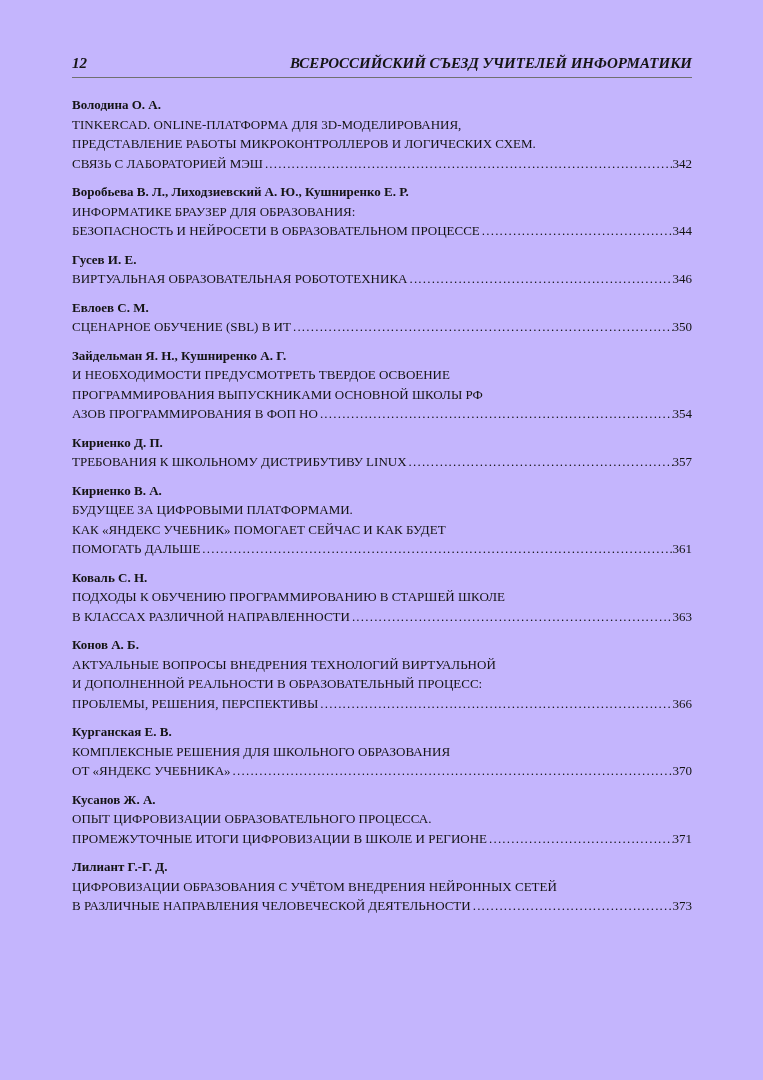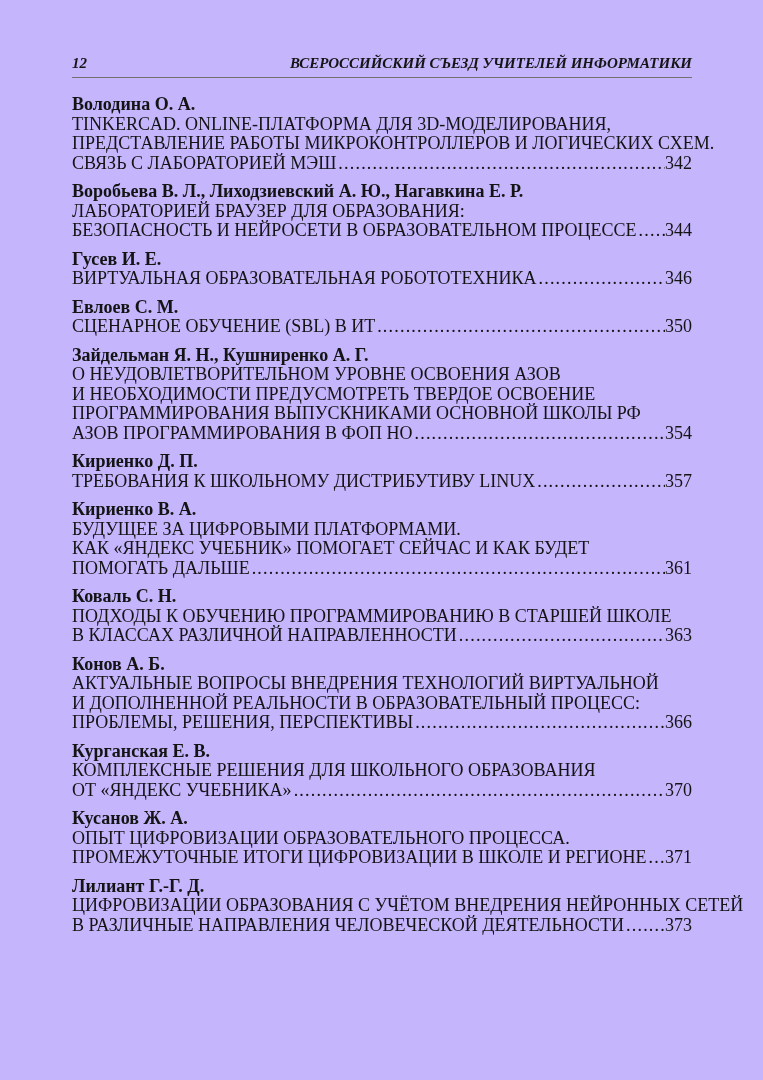--- a/index.html
+++ b/index.html
@@ -36,21 +36,21 @@
   }
   .header-rule {
     border: none;
     border-top: 1px solid #707070;
     margin: 5px 0 0 0;
     width: 100%;
   }
   
   .toc {
     margin-top: 17px;
-    font-size: 18px;
+    font-size: 13px;
     line-height: 19.5px;
     color: #141414;
   }
   .toc-entry {
     margin-bottom: 9px;
   }
   .toc-authors {
     font-weight: bold;
     white-space: nowrap;
   }
@@ -96,22 +96,22 @@
     <div class="toc-authors">Володина О. А.</div>
   <div class="toc-line">TINKERCAD. ONLINE-ПЛАТФОРМА ДЛЯ 3D-МОДЕЛИРОВАНИЯ,</div>
           <div class="toc-line">ПРЕДСТАВЛЕНИЕ РАБОТЫ МИКРОКОНТРОЛЛЕРОВ И ЛОГИЧЕСКИХ СХЕМ.</div>
           <div class="toc-lastline">
             <span class="toc-line-text">СВЯЗЬ С ЛАБОРАТОРИЕЙ МЭШ</span>
             <span class="leader-dots">........................................................................................................................................................................................................</span>
             <span class="toc-page-num">342</span>
           </div>
         </div>
         <div class="toc-entry">
-    <div class="toc-authors">Воробьева В. Л., Лиходзиевский А. Ю., Нагавкина Е. Р.</div>
-  <div class="toc-line">ЛАБОРАТОРИЕЙ БРАУЗЕР ДЛЯ ОБРАЗОВАНИЯ:</div>
+    <div class="toc-authors">Воробьева В. Л., Лиходзиевский А. Ю., Кушниренко Е. Р.</div>
+  <div class="toc-line">ИНФОРМАТИКЕ БРАУЗЕР ДЛЯ ОБРАЗОВАНИЯ:</div>
           <div class="toc-lastline">
             <span class="toc-line-text">БЕЗОПАСНОСТЬ И НЕЙРОСЕТИ В ОБРАЗОВАТЕЛЬНОМ ПРОЦЕССЕ</span>
             <span class="leader-dots">........................................................................................................................................................................................................</span>
             <span class="toc-page-num">344</span>
           </div>
         </div>
         <div class="toc-entry">
     <div class="toc-authors">Гусев И. Е.</div>
   <div class="toc-lastline">
             <span class="toc-line-text">ВИРТУАЛЬНАЯ ОБРАЗОВАТЕЛЬНАЯ РОБОТОТЕХНИКА </span>
@@ -122,21 +122,20 @@
         <div class="toc-entry">
     <div class="toc-authors">Евлоев С. М.</div>
   <div class="toc-lastline">
             <span class="toc-line-text">СЦЕНАРНОЕ ОБУЧЕНИЕ (SBL) В ИТ </span>
             <span class="leader-dots">........................................................................................................................................................................................................</span>
             <span class="toc-page-num">350</span>
           </div>
         </div>
         <div class="toc-entry">
     <div class="toc-authors">Зайдельман Я. Н., Кушниренко А. Г.</div>
-  <div class="toc-line">О НЕУДОВЛЕТВОРИТЕЛЬНОМ УРОВНЕ ОСВОЕНИЯ АЗОВ</div>
           <div class="toc-line">И НЕОБХОДИМОСТИ ПРЕДУСМОТРЕТЬ ТВЕРДОЕ ОСВОЕНИЕ</div>
           <div class="toc-line">ПРОГРАММИРОВАНИЯ ВЫПУСКНИКАМИ ОСНОВНОЙ ШКОЛЫ РФ</div>
           <div class="toc-lastline">
             <span class="toc-line-text">АЗОВ ПРОГРАММИРОВАНИЯ В ФОП НО </span>
             <span class="leader-dots">........................................................................................................................................................................................................</span>
             <span class="toc-page-num">354</span>
           </div>
         </div>
         <div class="toc-entry">
     <div class="toc-authors">Кириенко Д. П.</div>

